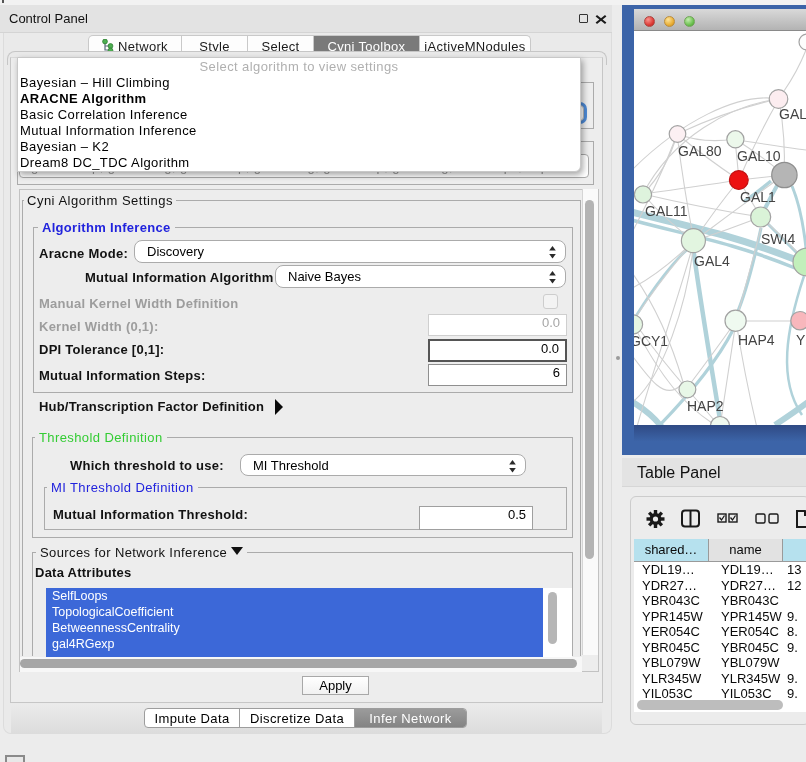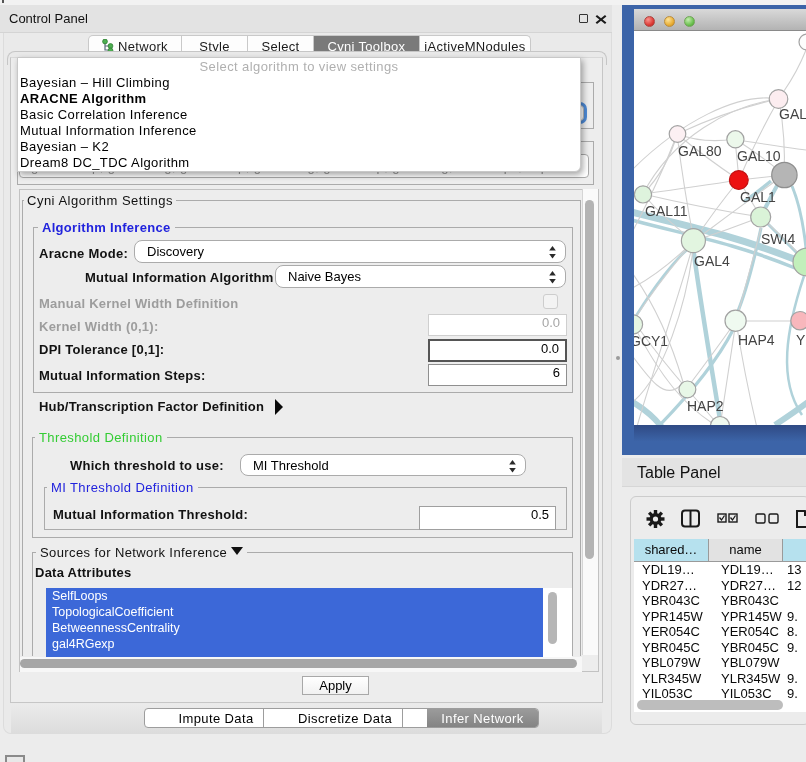--- a/index.html
+++ b/index.html
@@ -42,21 +42,21 @@
 
 
 #datalist { left:46px; top:588px; width:526px; height:69px; background:#fff; overflow:hidden; }
 #datalist .sel { background:#3c68d8; color:#fff; font-size:12.5px; padding-left:6px; height:16px; line-height:16px; width:497px; }
 
 
 #applybtn { left:270px; top:676px; width:67px; height:19px; background:linear-gradient(#ffffff,#f1f1f1); border:1px solid #a8a8a8; border-radius:0; font-size:13px; text-align:center; line-height:18px; color:#000;margin-left:32px; }
 
 
 #bottabs { left:144px; top:708px; height:20px; display:flex; font-size:13px; border:1px solid #9d9d9d; border-radius:4px; overflow:hidden; background:#fff; }
-.btab { line-height:19px; border-right:1px solid #9d9d9d; text-align:center; letter-spacing:0.4px;margin-left:24px; }
+.btab { line-height:19px; border-right:1px solid #9d9d9d; text-align:center; letter-spacing:0.4px; }
 .btab:last-child { border-right:none; }
 .btab.sel { background:linear-gradient(#9b9b9b,#848484); color:#fff; }
 
 
 #popup { left:17px; top:57px; width:564px; height:115px; background:#fff; border:1px solid #c8c8c8; border-radius:0 0 6px 0; box-shadow:2px 3px 6px rgba(0,0,0,0.35); font-size:13px; letter-spacing:0.4px; }
 #popup .hint { color:#b0b0b0; text-align:center; height:17px; line-height:17px; }
 #popup .item { padding-left:2px; height:16px; line-height:16px; color:#000; }
 
 
 #netwin { left:622px; top:5px; width:184px; height:450px; background:#3c64a8; }
@@ -159,21 +159,21 @@
     <svg class="arrows" viewBox="0 0 9 16">
         <path d="M4.5 2 L7.8 6.5 L1.2 6.5 Z" fill="#2a2a2a"></path>
         <path d="M4.5 14.5 L7.8 10 L1.2 10 Z" fill="#2a2a2a"></path>
       </svg>
   </div>
 
   <div class="abs" style="left:44px; top:487px; width:523px; height:43px; border:1px solid #ababab;"></div>
   <div class="abs" style="left:47px; top:480px; background:#ededed; padding:0 4px; font-size:13px; color:#2123dd; letter-spacing:0.4px;">MI Threshold Definition</div>
 
   <div class="lbl" style="left:53px; top:507px;">Mutual Information Threshold:</div>
-  <div class="tfield" style="left:419px; top:506px; width:137px; height:24px; border-color:#9f9f9f;">0.5</div>
+  <div class="tfield" style="left:419px; top:506px; width:114px; height:24px; border-color:#9f9f9f;">0.5</div>
 
   <div class="abs" style="left:32px; top:552px; width:541px; height:104px; border:1px solid #ababab; border-bottom:none;"></div>
   <div class="abs" style="left:36px; top:545px; background:#ededed; padding:0 4px; font-size:13px; color:#111; letter-spacing:0.4px;">Sources for Network Inference <span style="display:inline-block; width:0; height:0; border-top:8px solid #111; border-left:6px solid transparent; border-right:6px solid transparent; vertical-align:2px;"></span></div>
 
   <div class="lbl" style="left:35px; top:565px;">Data Attributes</div>
 
   <div class="abs" id="datalist">
     <div class="sel">SelfLoops</div>
     <div class="sel">TopologicalCoefficient</div>
     <div class="sel">BetweennessCentrality</div>

